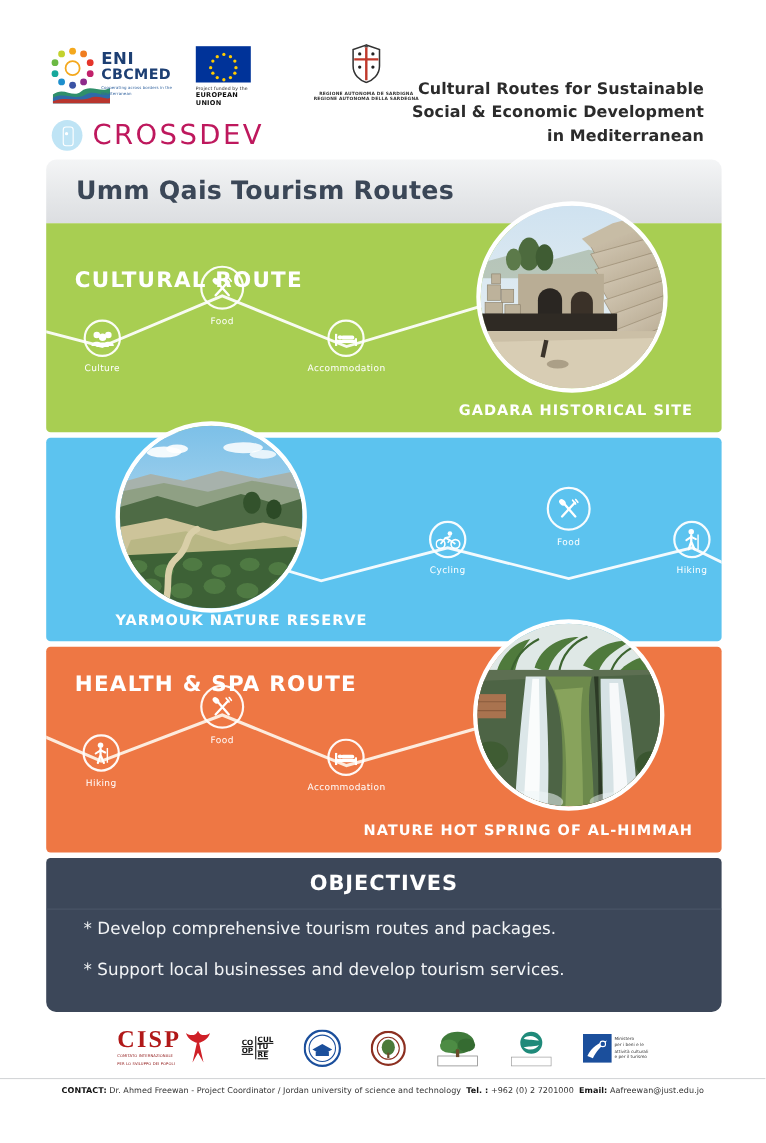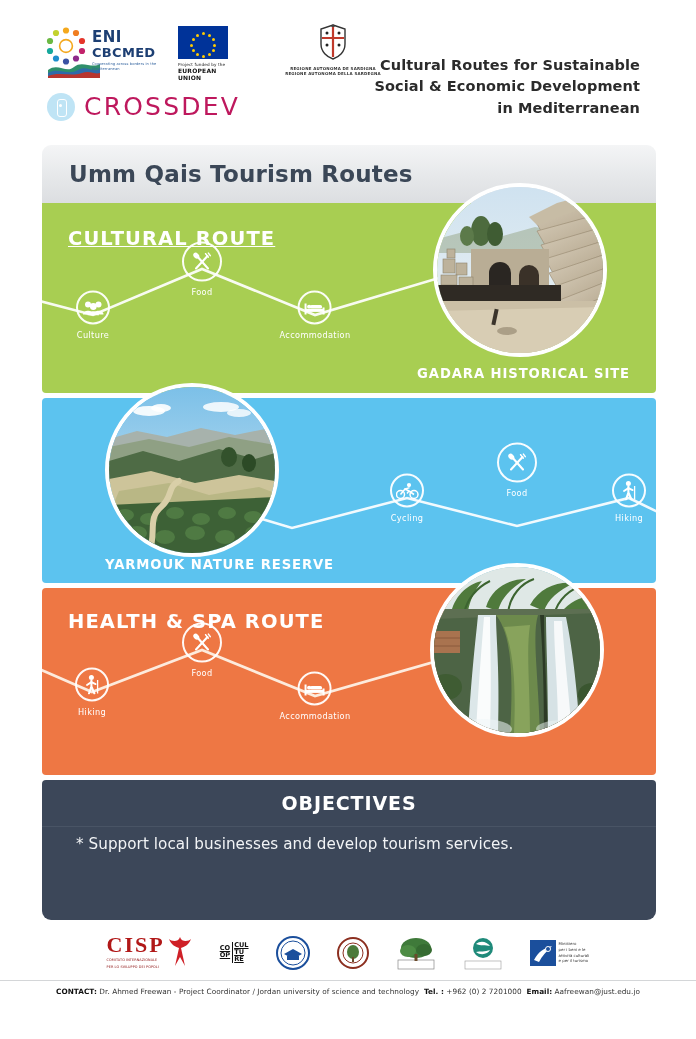--- a/index.html
+++ b/index.html
@@ -5,21 +5,21 @@
   * { box-sizing: border-box; margin: 0; padding: 0; }
   html, body {
     width: 696px; height: 1039px;
     background: #ffffff;
     font-family: "DejaVu Sans", sans-serif;
     overflow: hidden;
   }
   .poster { position: relative; width: 696px; height: 1039px; background: #fff; }
 
   
-  .header { position: absolute; left: 0; top: 0; width: 660px; height: 140px; }
+  .header { position: absolute; left: 0; top: 16px; width: 660px; height: 140px; }
 
   .logo-eni { position: absolute; left: 46px; top: 26px; width: 115px; height: 52px; }
   .eni-sun { position: absolute; left: 0; top: 0; width: 40px; height: 40px; }
   .eni-wave { position: absolute; left: 2px; top: 30px; width: 52px; height: 22px; }
   .eni-txt { position: absolute; left: 46px; top: 4px; line-height: 1; }
   .eni-txt .l1 { font-size: 15px; font-weight: bold; color: #1d3f73; letter-spacing: .5px; }
   .eni-txt .l2 { font-size: 13px; font-weight: bold; color: #1d3f73; letter-spacing: .3px; margin-top: 1px;}
   .eni-txt .l3 { font-size: 3.6px; color: #31629e; margin-top: 3px; line-height: 1.45; letter-spacing:.1px;}
 
   .logo-eu { position: absolute; left: 178px; top: 26px; width: 58px; height: 52px; }
@@ -69,21 +69,21 @@
   .band { position: absolute; left: 0; width: 614px; }
   .band-green  { top: 58px;  height: 190px; background: #a8ce52; border-radius: 0 0 4px 4px; }
   .band-blue   { top: 253px; height: 185px; background: #5cc3ef; border-radius: 4px; }
   .band-orange { top: 443px; height: 187px; background: #ee7744; border-radius: 4px; }
   .band-navy   { top: 635px; height: 140px; background: #3c4759; border-radius: 4px 4px 9px 9px; }
 
   .band-label {
     position: absolute; font-size: 19.5px; font-weight: bold;
     color: #ffffff; letter-spacing: 1.1px;
   }
-  .lbl-green  { left: 26px;  top: 24px; text-decoration: underline; }
+  .lbl-green  { left: 26px;  top: 40px; }
   .lbl-blue   { right: 26px; top: 20px; }
   .lbl-orange { left: 26px;  top: 22px; }
 
   .band-caption {
     position: absolute; font-size: 13.2px; font-weight: bold;
     color: #ffffff; letter-spacing: .9px;
   }
   .cap-green  { right: 26px; bottom: 12px; }
   .cap-blue   { left: 63px;  bottom: 11px; }
   .cap-orange { right: 26px; bottom: 12px; }
@@ -494,20 +494,21 @@
             <rect x="1" y="3" width="2" height="11" fill="#fff"></rect>
             <rect x="19" y="7" width="2" height="7" fill="#fff"></rect>
             <rect x="2" y="8.4" width="18" height="3" fill="#fff"></rect>
             <rect x="6.5" y="4.6" width="12" height="3.5" rx="1.6" fill="#fff"></rect>
             <ellipse cx="5.6" cy="6.2" rx="2.1" ry="1.9" fill="#fff"></ellipse>
           </svg>
         </div>
         <div class="node-label">Accommodation</div>
       </div>
 
+      <div class="band-caption cap-orange">NATURE HOT SPRING OF AL-HIMMAH</div>
     </div>
 
     <div class="photo" style="left:475px;top:505px;width:174px;height:174px;">
       <svg width="166" height="166" viewBox="0 0 166 166">
         <rect width="166" height="166" fill="#c8d7cf"></rect>
 
         <rect width="166" height="42" fill="#dfe8e6"></rect>
 
         <g fill="#4f7a3c">
           <path d="M18,42 C24,24 38,16 48,14 C40,24 36,34 34,44 Z"></path>
@@ -547,20 +548,21 @@
         <ellipse cx="12" cy="120" rx="16" ry="13" fill="#3f5c33"></ellipse>
         <ellipse cx="158" cy="128" rx="14" ry="12" fill="#3a5630"></ellipse>
       </svg>
     </div>
 
     <div class="band band-navy">
       <div class="objectives-head">
         <span>OBJECTIVES</span>
       </div>
       <div class="objectives-body">
+        <p>* Develop comprehensive tourism routes and packages.</p>
         <p>* Support local businesses and develop tourism services.</p>
       </div>
     </div>
   </div>
 
   <div class="footer-logos">
 
     <div class="flogo cisp">
       <div class="cisp-txt">
         <div class="big">CISP</div>

